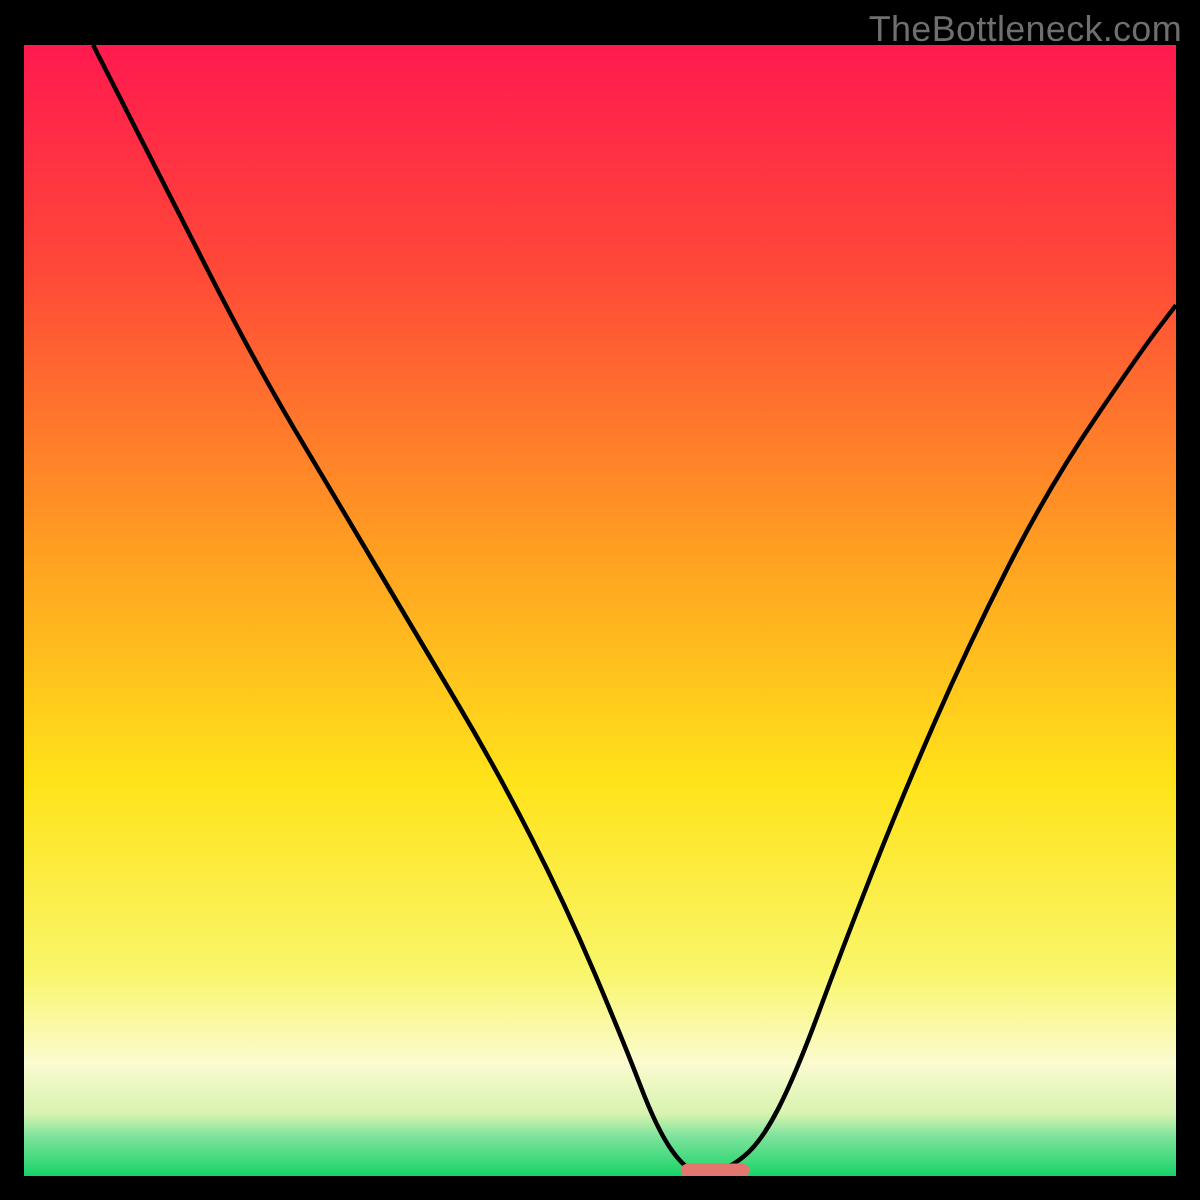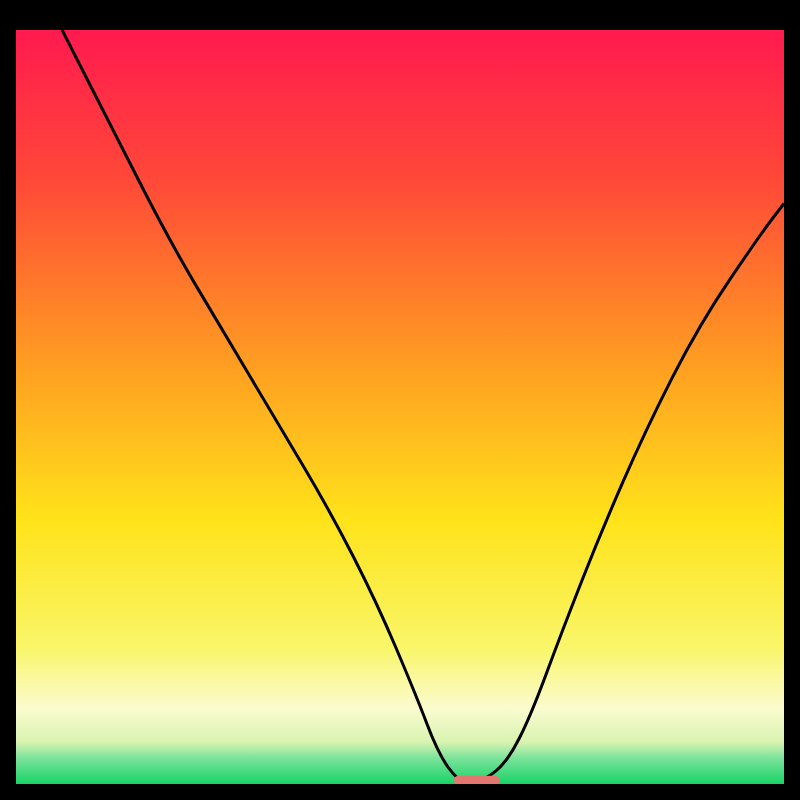--- a/index.html
+++ b/index.html
@@ -33,20 +33,21 @@
     top: 30px;
     width: 768px;
     height: 754px;
   }
   svg { display: block; }
 </style>
 </head>
 <body>
 
 <div class="frame">
+  <div class="watermark">TheBottleneck.com</div>
 
   <div class="plot">
     <svg id="chart-svg" width="768" height="754" viewBox="0 0 768 754">
       <defs>
         <linearGradient id="bg-grad" x1="0" y1="0" x2="0" y2="1">
             <stop offset="0%" stop-color="#ff1a4f"></stop>
             <stop offset="20%" stop-color="#ff4938"></stop>
             <stop offset="45%" stop-color="#ffa021"></stop>
             <stop offset="65%" stop-color="#ffe31a"></stop>
             <stop offset="82%" stop-color="#f9f66a"></stop>

